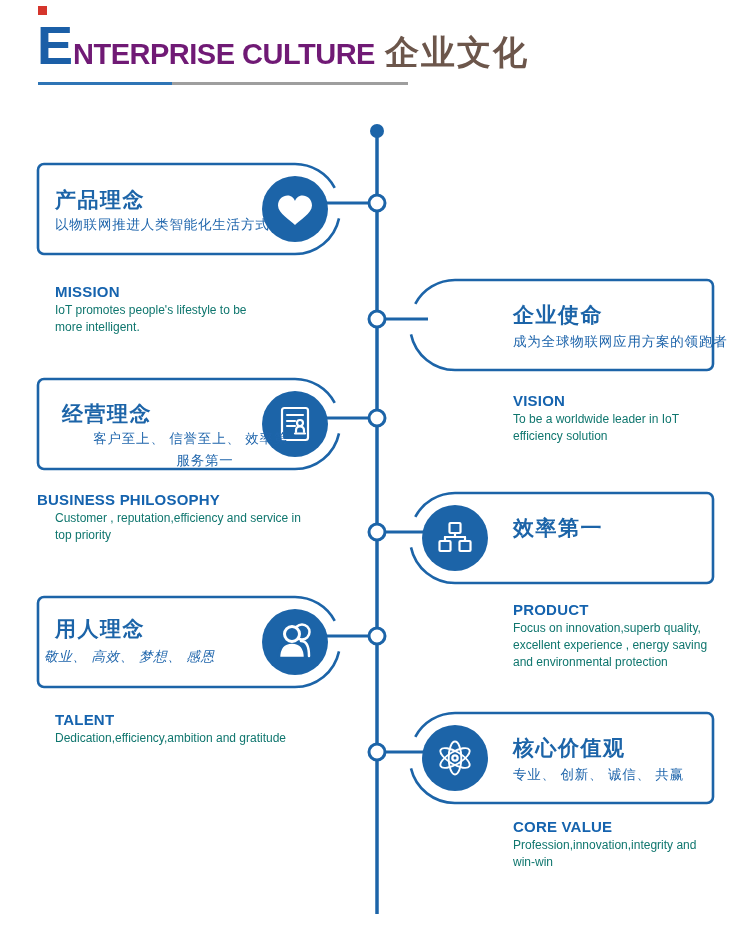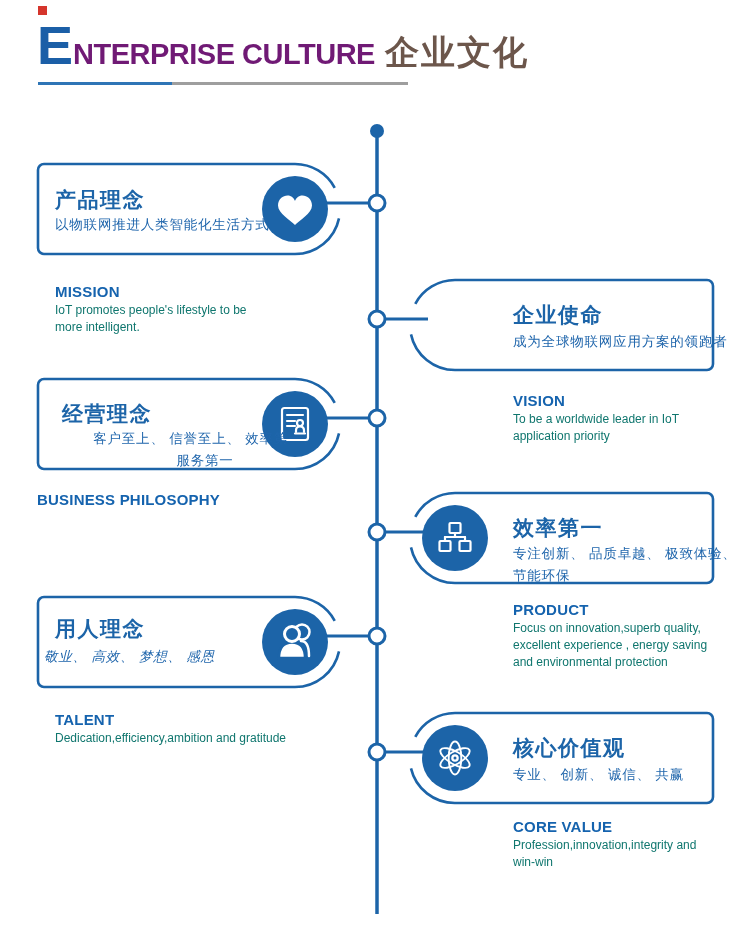--- a/index.html
+++ b/index.html
@@ -142,30 +142,30 @@
   <div class="tb cn-title" id="t0-cn">产品理念</div>
   <div class="tb cn-sub" id="t0-sub">以物联网推进人类智能化生活方式</div>
   <div class="tb en-head" id="t0-eh">MISSION</div>
   <div class="tb en-body" id="t0-eb">IoT promotes people's lifestyle to be
 more intelligent.</div>
 
   <div class="tb cn-title" id="t1-cn">企业使命</div>
   <div class="tb cn-sub" id="t1-sub">成为全球物联网应用方案的领跑者</div>
   <div class="tb en-head" id="t1-eh">VISION</div>
   <div class="tb en-body" id="t1-eb">To be a worldwide leader in IoT
-application priority</div>
+efficiency solution</div>
 
   <div class="tb cn-title" id="t2-cn">经营理念</div>
   <div class="tb cn-sub" id="t2-sub">客户至上、 信誉至上、 效率第一、
 服务第一</div>
   <div class="tb en-head" id="t2-eh">BUSINESS PHILOSOPHY</div>
+  <div class="tb en-body" id="t2-eb">Customer , reputation,efficiency and service in
+top priority</div>
 
   <div class="tb cn-title" id="t3-cn">效率第一</div>
-  <div class="tb cn-sub" id="t3-sub">专注创新、 品质卓越、 极致体验、
-节能环保</div>
   <div class="tb en-head" id="t3-eh">PRODUCT</div>
   <div class="tb en-body" id="t3-eb">Focus on innovation,superb quality,
 excellent experience , energy saving
 and environmental protection</div>
 
   <div class="tb cn-title" id="t4-cn">用人理念</div>
   <div class="tb cn-sub" id="t4-sub">敬业、 高效、 梦想、 感恩</div>
   <div class="tb en-head" id="t4-eh">TALENT</div>
   <div class="tb en-body" id="t4-eb">Dedication,efficiency,ambition and gratitude</div>
 

